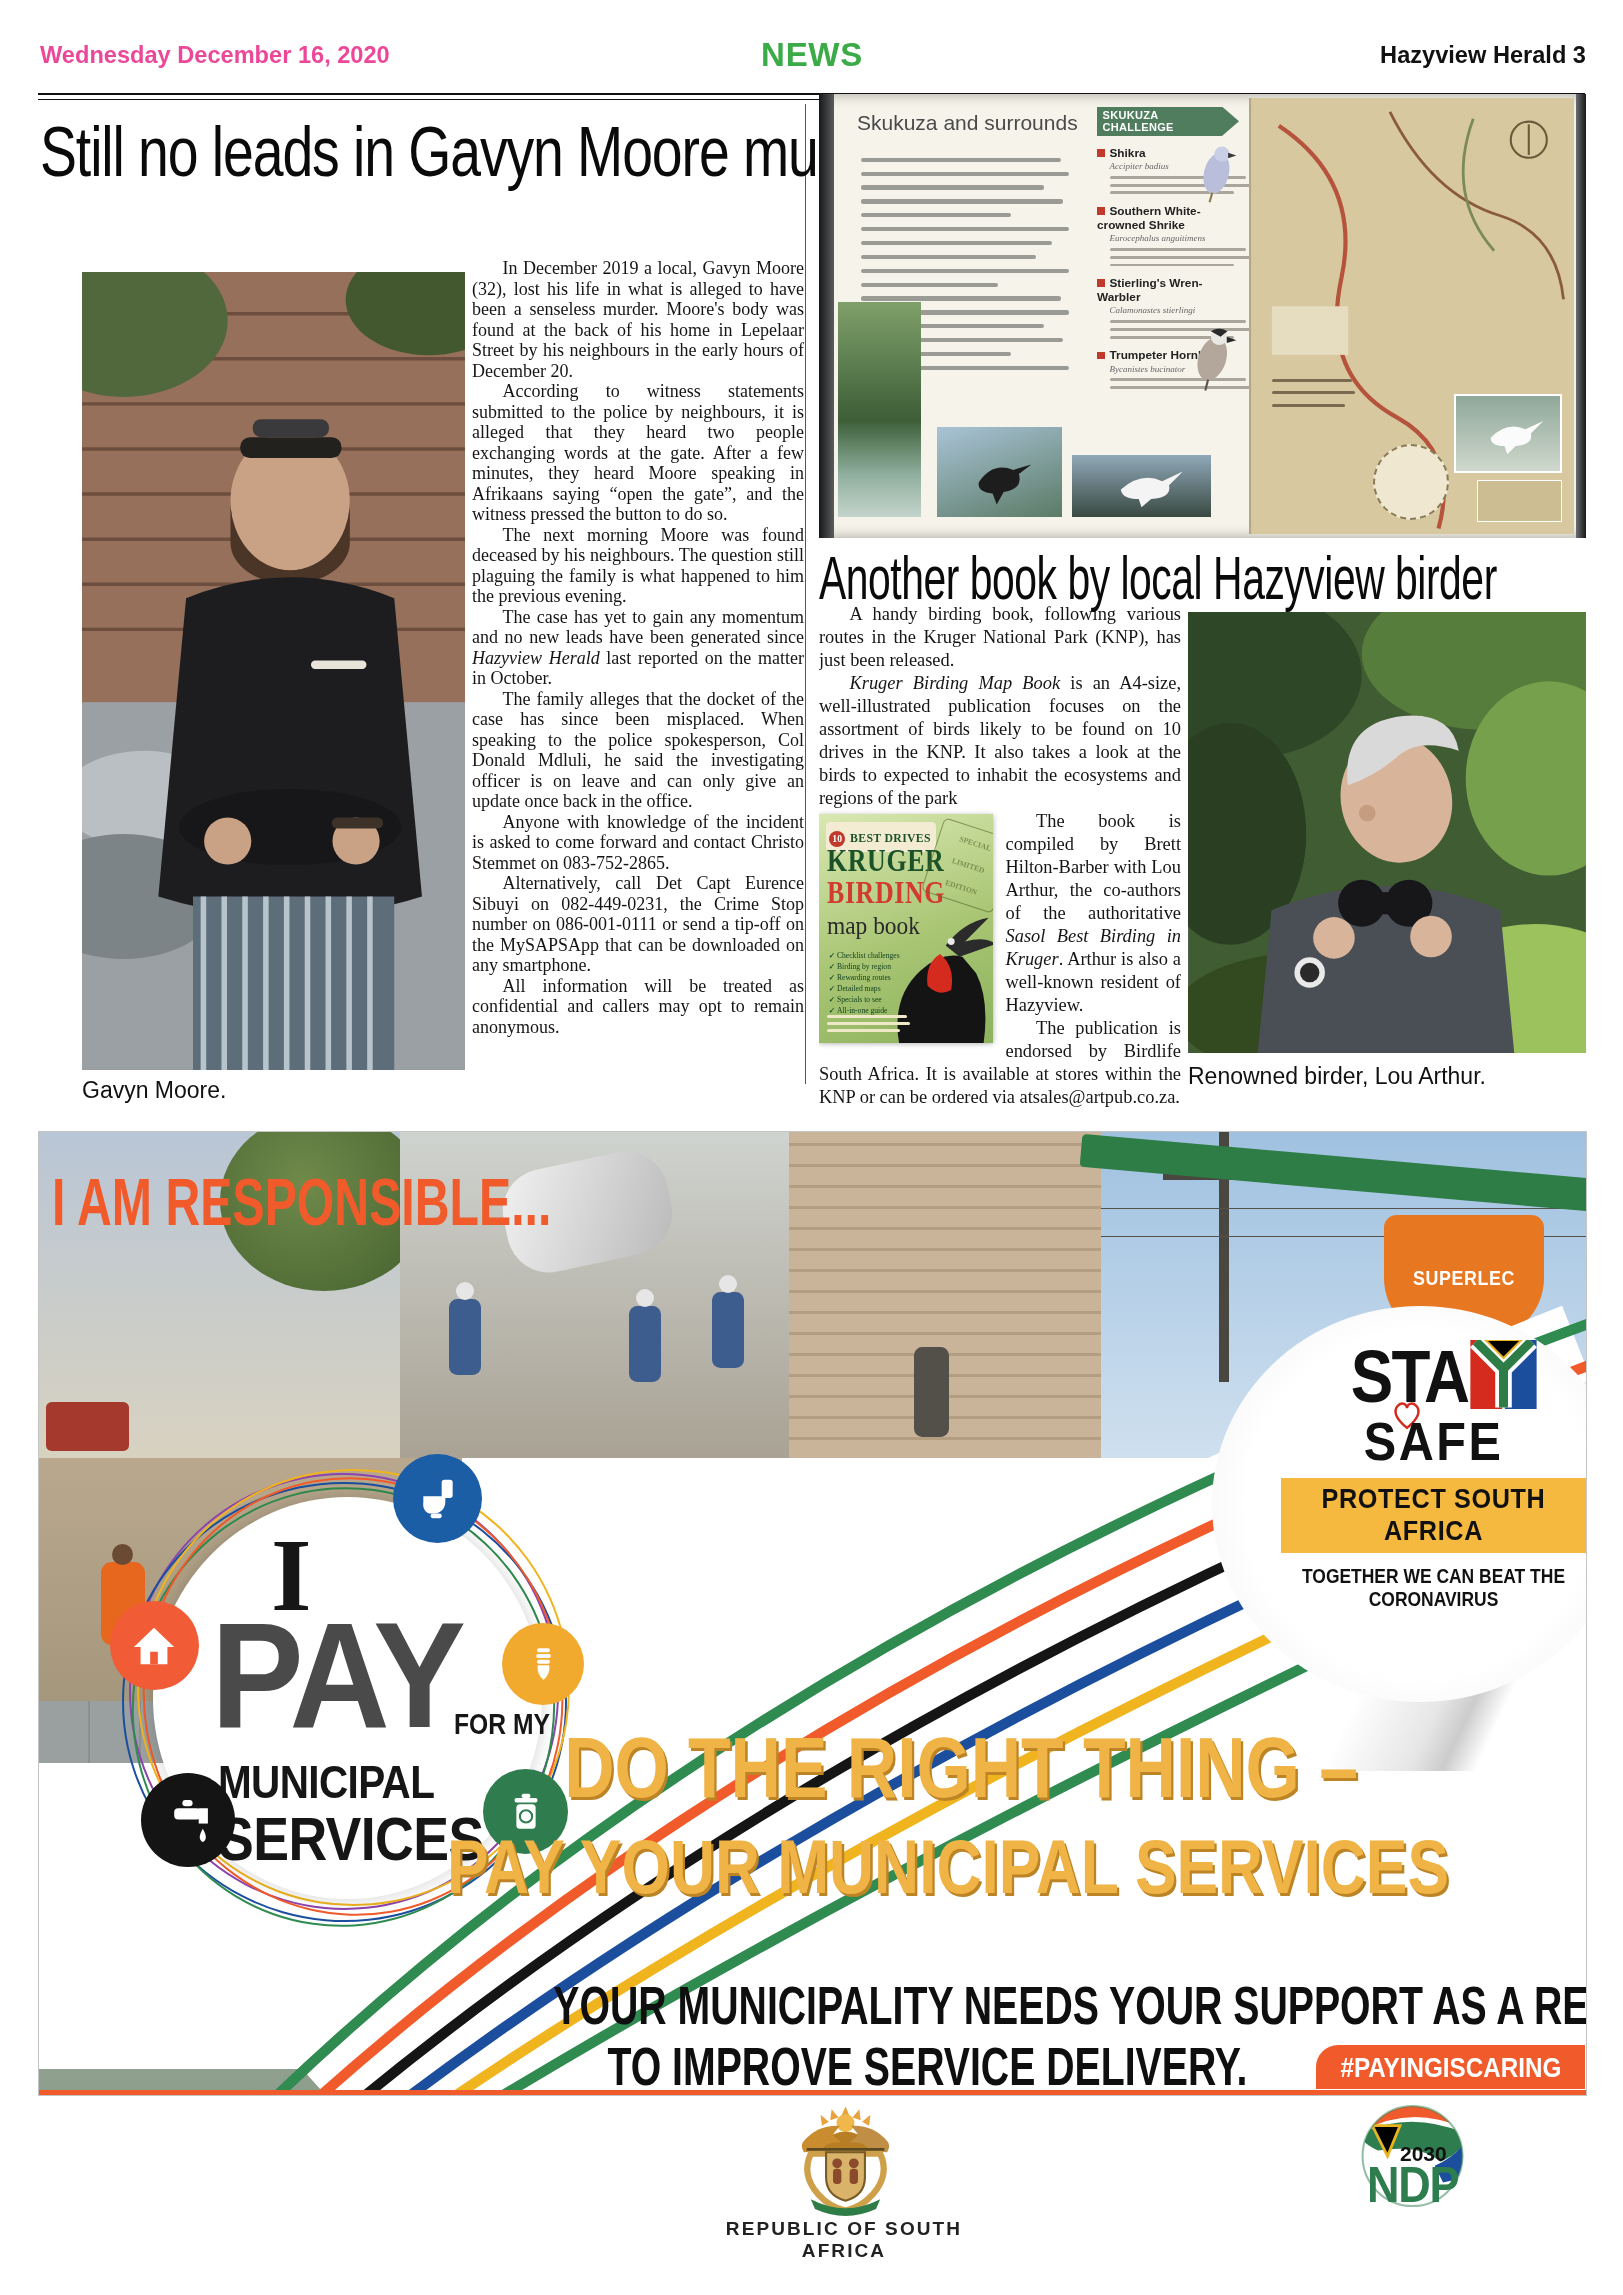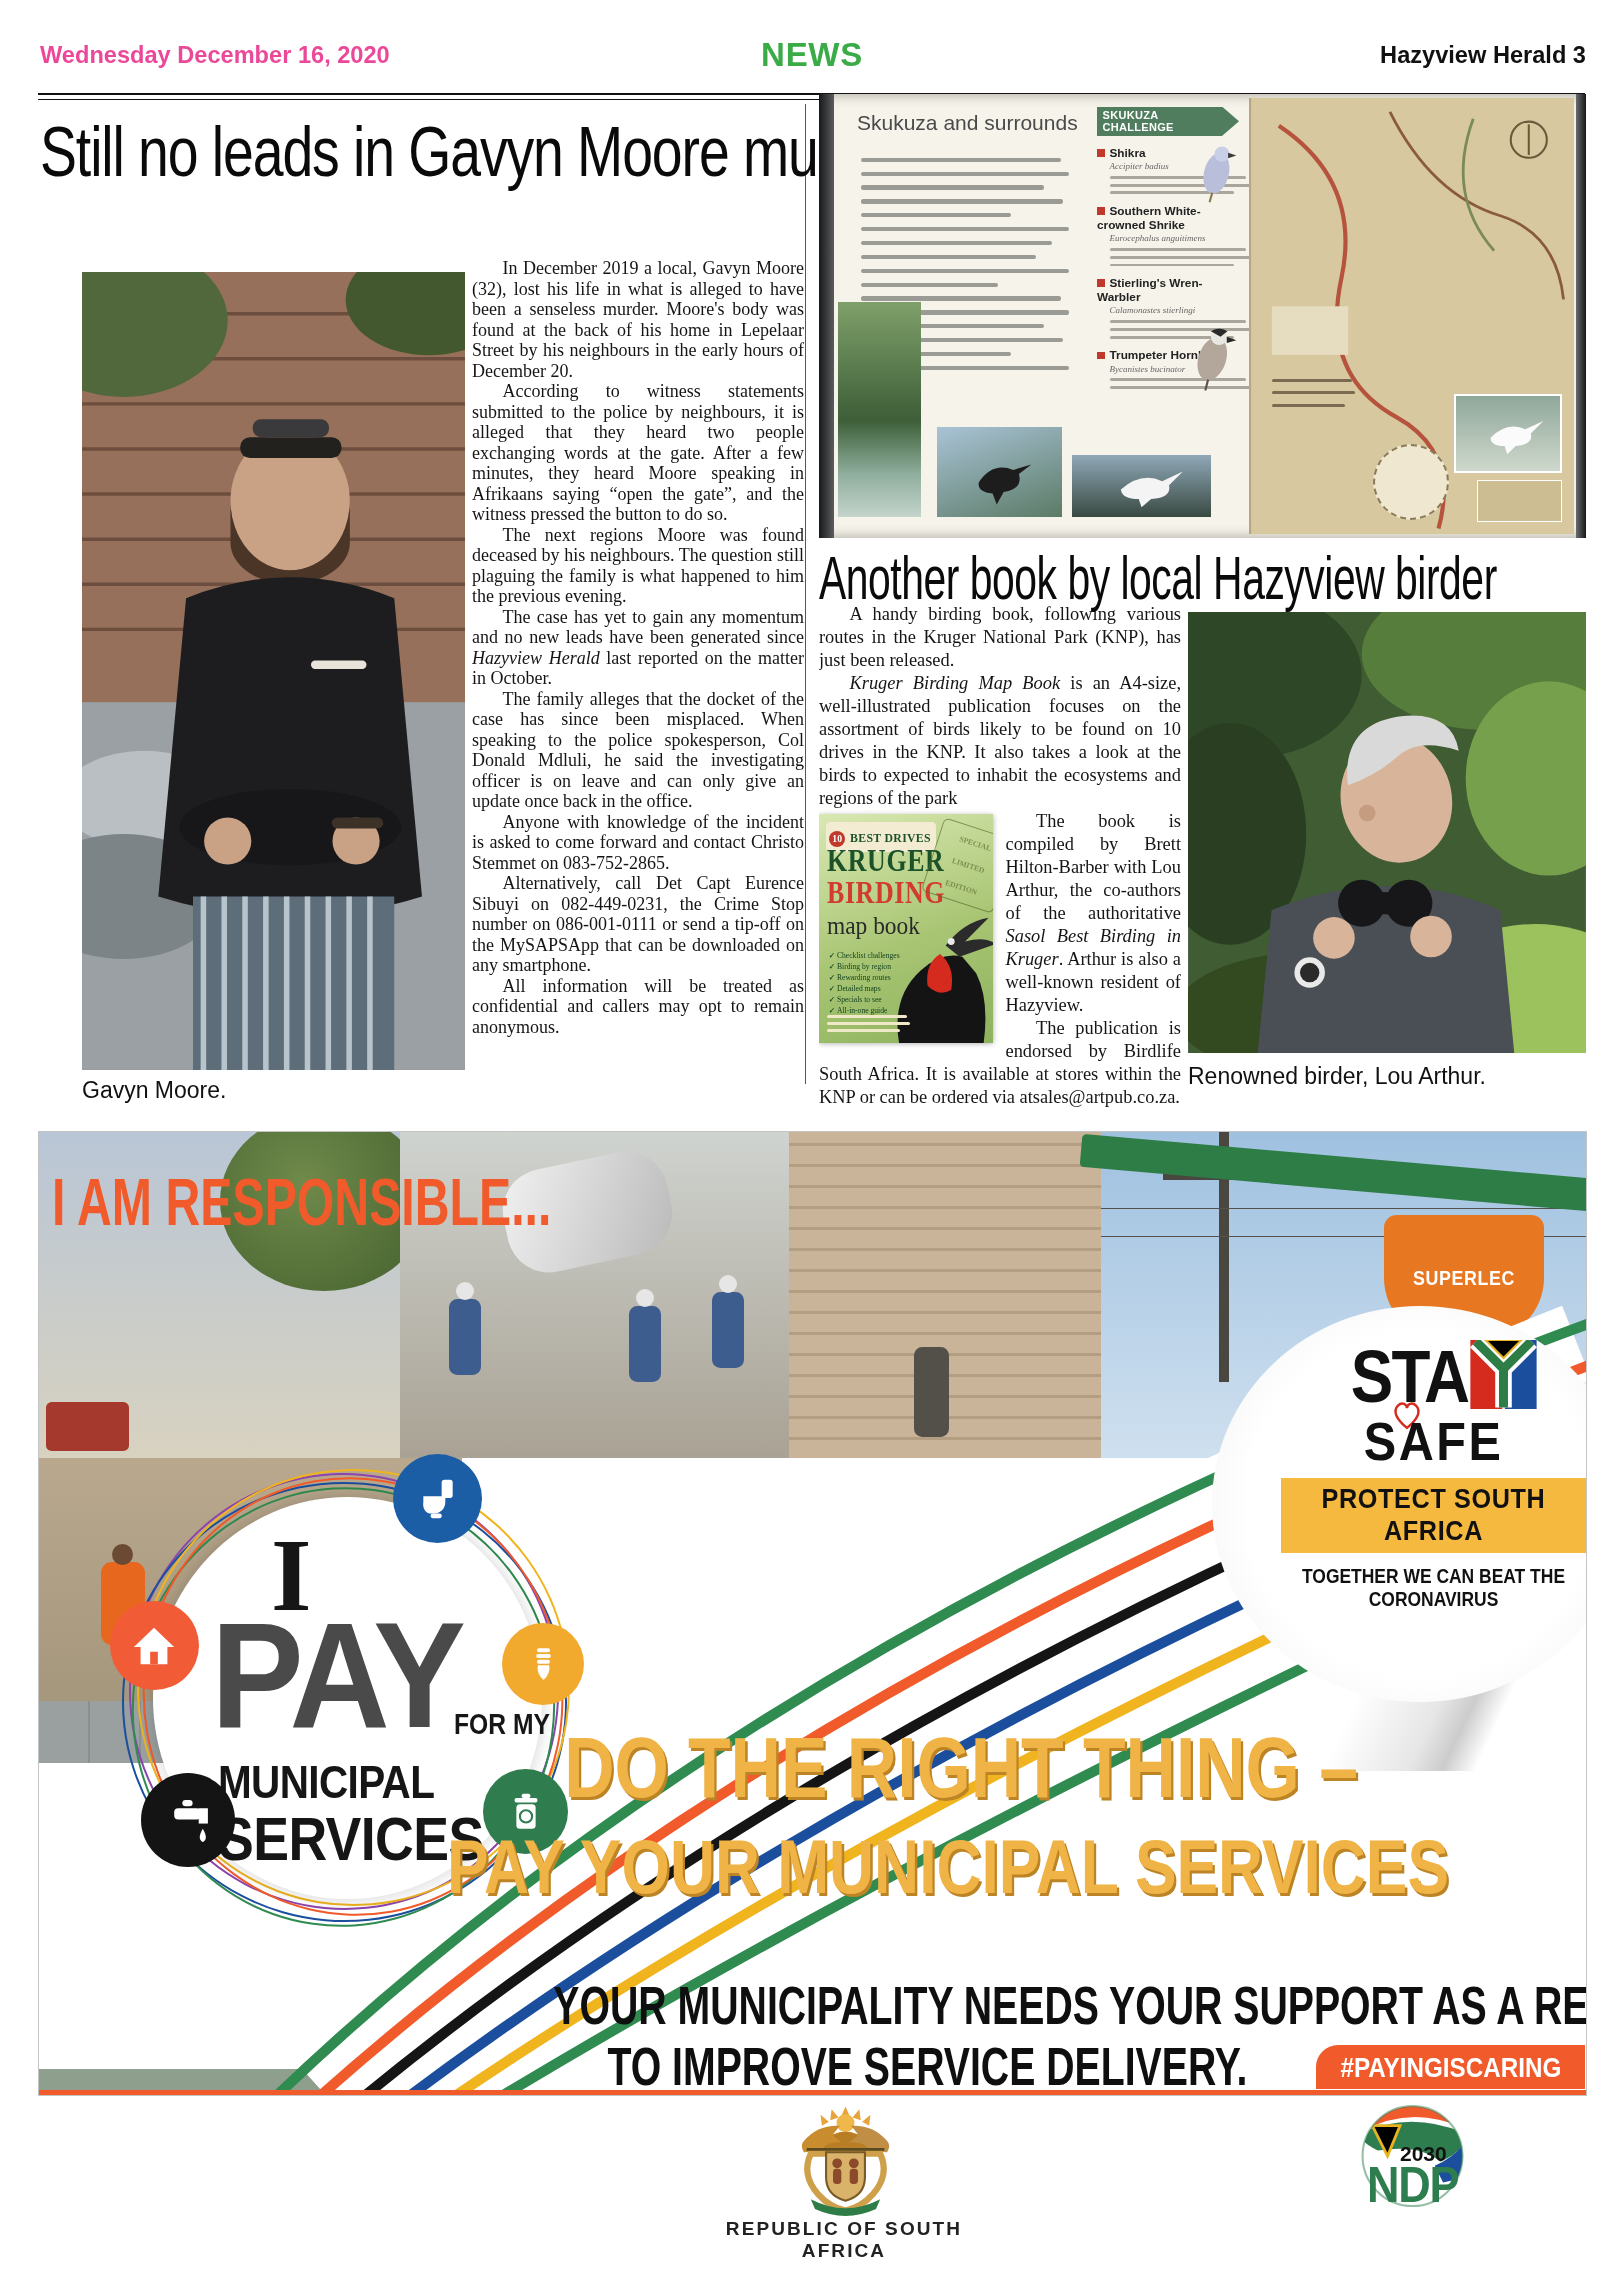--- a/index.html
+++ b/index.html
@@ -201,21 +201,21 @@
       <circle cx="210" cy="820" r="34" fill="#c9a184"></circle>
       <circle cx="395" cy="820" r="34" fill="#c9a184"></circle>
       <rect x="360" y="786" width="74" height="16" rx="8" fill="#3c3228"></rect>
     </svg>
   </div>
   <div class="abs caption m-caption">Gavyn Moore.</div>
 
   <div class="abs bodycol" style="left:472px;top:258px;width:332px;height:861px;overflow:hidden;">
     <p>In December 2019 a local, Gavyn Moore (32), lost his life in what is alleged to have been a senseless murder. Moore's body was found at the back of his home in Lepelaar Street by his neighbours in the early hours of December 20.</p>
     <p>According to witness statements submitted to the police by neighbours, it is alleged that they heard two people exchanging words at the gate. After a few minutes, they heard Moore speaking in Afrikaans saying “open the gate”, and the witness pressed the button to do so.</p>
-    <p>The next regions Moore was found deceased by his neighbours. The question still plaguing the family is what happened to him the previous evening.</p>
+    <p>The next morning Moore was found deceased by his neighbours. The question still plaguing the family is what happened to him the previous evening.</p>
     <p><span>The case has yet to gain any momentum and no new leads have been generated since </span><i>Hazyview Herald</i><span> last reported on the matter in October.</span></p>
     <p>The family alleges that the docket of the case has since been misplaced. When speaking to the police spokesperson, Col Donald Mdluli, he said the investigating officer is on leave and can only give an update once back in the office.</p>
     <p>Anyone with knowledge of the incident is asked to come forward and contact Christo Stemmet on 083-752-2865.</p>
     <p>Alternatively, call Det Capt Eurence Sibuyi on 082-449-0231, the Crime Stop number on 086-001-0111 or send a tip-off on the MySAPSApp that can be downloaded on any smartphone.</p>
     <p>All information will be treated as confidential and callers may opt to remain anonymous.</p>
   </div>
 
   <div class="abs spread">
     <div class="abs spine-l"></div>
     <div class="abs spine-r"></div>

